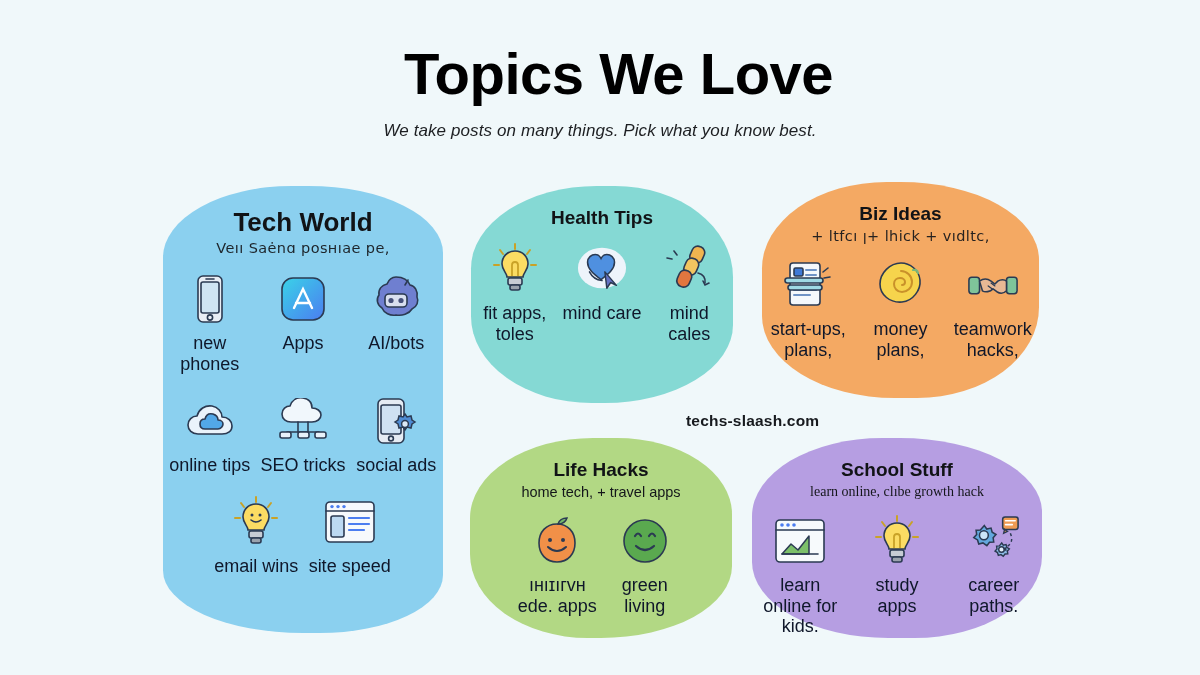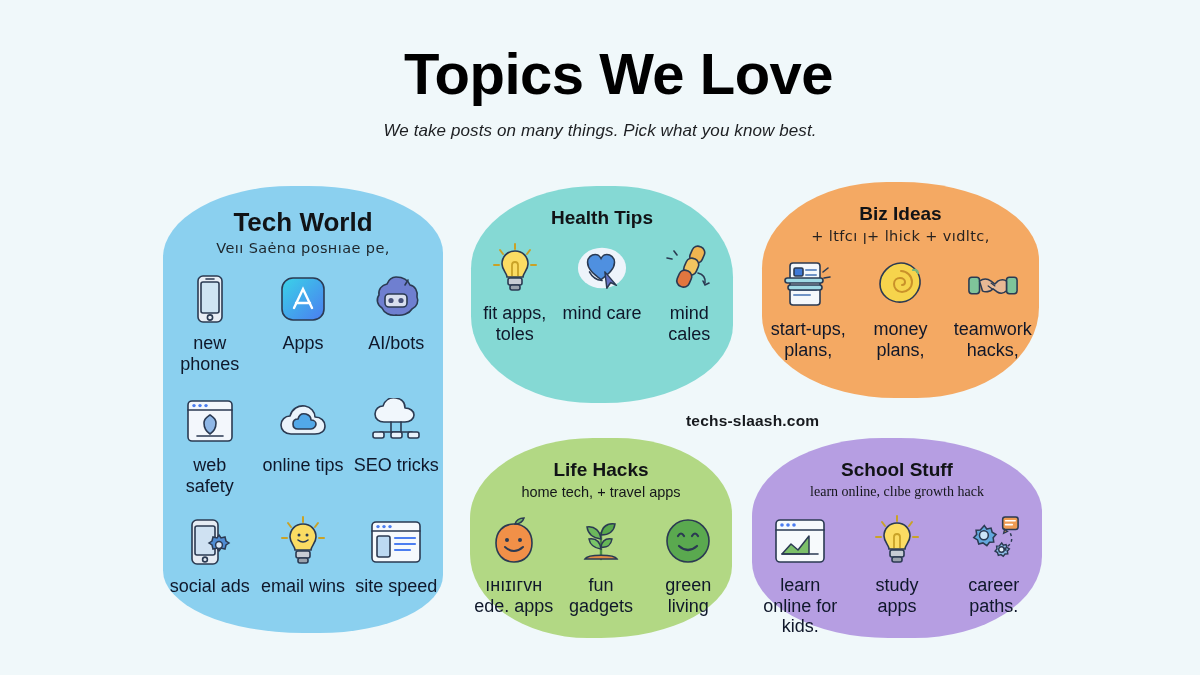--- a/index.html
+++ b/index.html
@@ -224,34 +224,20 @@
           <div class="ico">
             <svg width="48" height="48" viewBox="0 0 48 48">
               <path d="M24 2c7 0 12 3 14 8 5 1 8 6 7 12 2 4 0 10-5 12-3 5-10 7-16 6-6 1-12-2-14-7-5-3-6-9-3-13-1-6 3-10 8-11C17 4 20 2 24 2z" fill="#6f7fd0" stroke="#2b3a52" stroke-width="1.6"></path>
               <rect x="13" y="19" width="22" height="13" rx="4" fill="#d8dfef" stroke="#2b3a52" stroke-width="1.6"></rect>
               <circle cx="19" cy="25.5" r="2.6" fill="#46507a"></circle>
               <circle cx="29" cy="25.5" r="2.6" fill="#46507a"></circle>
               <line x1="33" y1="10" x2="36" y2="5" stroke="#2b3a52" stroke-width="1.6" fill="none" stroke-linejoin="round" stroke-linecap="round"></line>
             </svg>
           </div>
           <div class="cell-label">AI/bots</div>
-        </div>
-        <div class="cell">
-          <div class="ico">
-            <svg width="50" height="46" viewBox="0 0 50 46">
-              <rect x="3" y="3" width="44" height="40" rx="4" fill="#f3f7fc" stroke="#2b3a52" stroke-width="1.6" stroke-linejoin="round" stroke-linecap="round"></rect>
-              <line x1="3" y1="12" x2="47" y2="12" stroke="#2b3a52" stroke-width="1.6" fill="none" stroke-linejoin="round" stroke-linecap="round"></line>
-              <circle cx="9" cy="7.6" r="1.7" fill="#4b7df0"></circle>
-              <circle cx="15" cy="7.6" r="1.7" fill="#4b7df0"></circle>
-              <circle cx="21" cy="7.6" r="1.7" fill="#4b7df0"></circle>
-              <path d="M25 17c3 2 6 3 6 8s-3 9-6 11c-3-2-6-6-6-11s3-6 6-8z" fill="#8fb7e6" stroke="#2b3a52" stroke-width="1.6" stroke-linejoin="round" stroke-linecap="round"></path>
-              <line x1="12" y1="38" x2="38" y2="38" stroke="#2b3a52" stroke-width="1.6" fill="none" stroke-linejoin="round" stroke-linecap="round"></line>
-            </svg>
-          </div>
-          <div class="cell-label">web safety</div>
         </div>
         <div class="cell">
           <div class="ico">
             <svg width="52" height="42" viewBox="0 0 52 42">
               <path d="M14 34c-6 0-10-4-10-9s4-9 9-9c2-7 8-11 15-10 6 1 10 6 10 11 6 0 10 4 10 9s-4 8-10 8z" fill="#eaf3fb" stroke="#2b3a52" stroke-width="1.6" stroke-linejoin="round" stroke-linecap="round"></path>
               <path d="M21 29c-3 0-5-2-5-5s2-5 5-5c1-4 4-6 8-5 3 1 5 3 5 6 3 0 5 2 5 4s-2 5-5 5z" fill="#52a8e8" stroke="#2b3a52" stroke-width="1.6" stroke-linejoin="round" stroke-linecap="round"></path>
             </svg>
           </div>
           <div class="cell-label">online tips</div>
         </div>
@@ -439,33 +425,20 @@
               <path d="M26 8q2-6 9-6-2 6-9 6z" fill="#74b96a" stroke="#2b3a52" stroke-width="1.5"></path>
               <circle cx="18" cy="24" r="2" fill="#2b3a52"></circle>
               <circle cx="31" cy="24" r="2" fill="#2b3a52"></circle>
               <path d="M16 31q9 8 18 0" stroke="#2b3a52" stroke-width="2" fill="none" stroke-linecap="round"></path>
             </svg>
           </div>
           <div class="cell-label">ıнıɪıгvн ede. apps</div>
         </div>
         <div class="cell">
           <div class="ico">
-            <svg width="52" height="52" viewBox="0 0 52 52">
-              <path d="M26 44V18" stroke="#4b8d45" stroke-width="2.4" stroke-linecap="round"></path>
-              <path d="M26 24c-8-1-13-5-14-12 8-1 13 4 14 12z" fill="#6cb85c" stroke="#2b3a52" stroke-width="1.5"></path>
-              <path d="M26 20c1-8 6-12 14-11-1 7-6 11-14 11z" fill="#58a84c" stroke="#2b3a52" stroke-width="1.5"></path>
-              <path d="M26 34c-7-1-11-4-12-10 7-1 11 3 12 10z" fill="#79c468" stroke="#2b3a52" stroke-width="1.5"></path>
-              <path d="M26 32c1-6 5-9 11-8-1 6-5 9-11 8z" fill="#66b757" stroke="#2b3a52" stroke-width="1.5"></path>
-              <path d="M10 44c3-5 29-5 32 0z" fill="#e08b46" stroke="#2b3a52" stroke-width="1.6"></path>
-            </svg>
-          </div>
-          <div class="cell-label">fun gadgets</div>
-        </div>
-        <div class="cell">
-          <div class="ico">
             <svg width="50" height="48" viewBox="0 0 50 48">
               <ellipse cx="25" cy="24" rx="21" ry="21" fill="#5aa94f" stroke="#2b3a52" stroke-width="1.6"></ellipse>
               <path d="M15 19q3-5 6 0" stroke="#2b3a52" stroke-width="2.2" fill="none" stroke-linecap="round"></path>
               <path d="M29 19q3-5 6 0" stroke="#2b3a52" stroke-width="2.2" fill="none" stroke-linecap="round"></path>
               <path d="M16 29q9 8 18 0" stroke="#2b3a52" stroke-width="2.2" fill="none" stroke-linecap="round"></path>
             </svg>
           </div>
           <div class="cell-label">green living</div>
         </div>
       </div>

